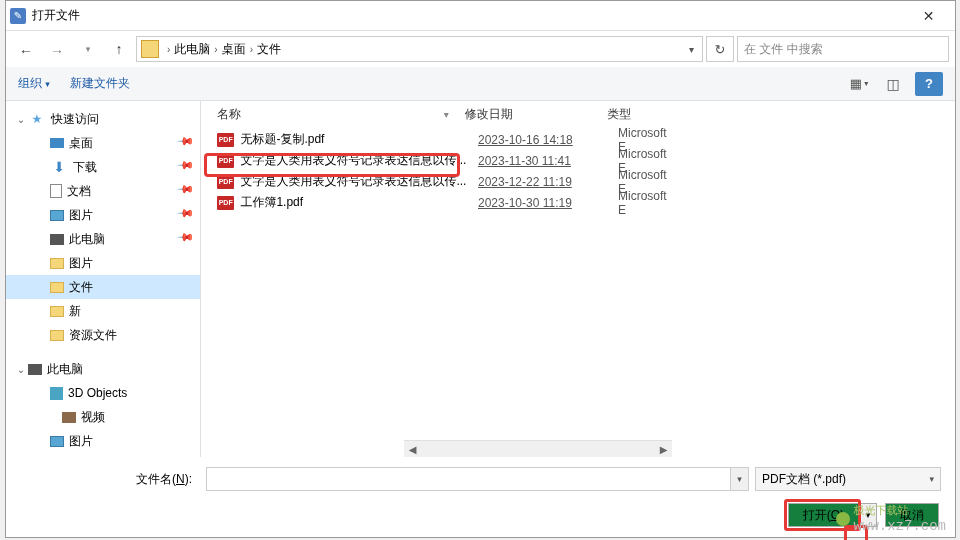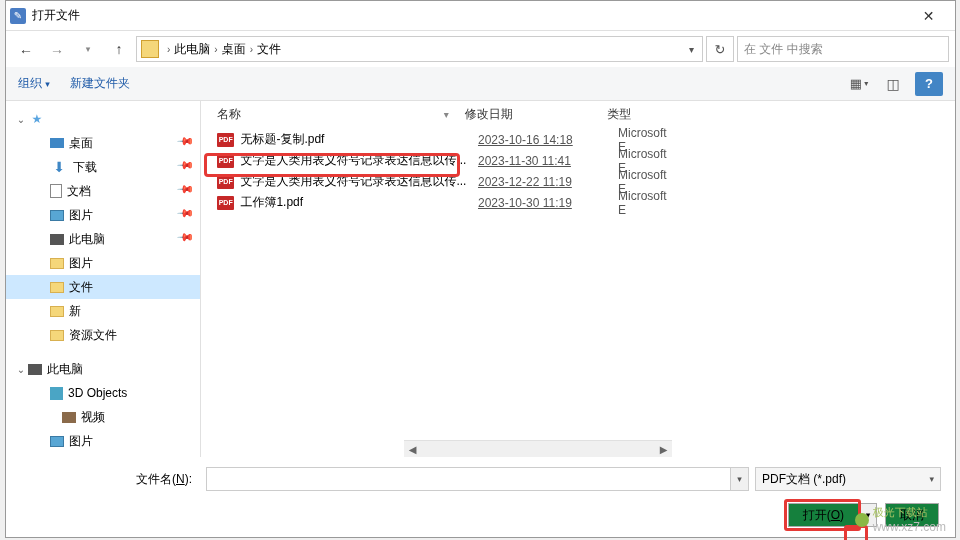--- a/index.html
+++ b/index.html
@@ -78,21 +78,21 @@
 .btn-row { display: flex; justify-content: flex-end; gap: 8px; padding-right: 2px; position: relative; }
 .btn-group { display: flex; position: relative; }
 .btn { height: 24px; border: 1px solid #aaa; background: #15803d; padding: 0 14px; display: flex; align-items: center; cursor: pointer; }
 .btn u { text-decoration: underline; }
 .btn-split-arrow { width: 18px; height: 24px; border: 1px solid #aaa; border-left: 1px solid #aaa; background: #f0f0f0; display: flex; align-items: center; justify-content: center; font-size: 9px; }
 .hl-open { position: absolute; border: 3px solid #e53935; border-radius: 3px; left: -4px; top: -4px; right: 16px; bottom: -4px; pointer-events: none; }
 .hl-arrow { position: absolute; border: 3px solid #e53935; border-radius: 3px; left: 56px; top: 22px; width: 24px; height: 24px; pointer-events: none; }
 
 .watermark { position: absolute; right: 14px; bottom: 6px; font-size: 11px; color: #a8c265; display: flex; align-items: center; gap: 4px; }
 .wm-logo { width: 14px; height: 14px; background: #8ab845; border-radius: 50%; }
-.wm-sub { color: #bbb; font-size: 12px; }
+.wm-sub { color: #bbb; font-size: 14px; font-family: Liberation Mono, monospace; }
 </style>
 </head>
 <body>
 
 <div class="dialog">
 
   <div class="titlebar">
     <div class="title-icon">✎</div>
     <div class="title-text">打开文件</div>
     <div class="close-btn">✕</div>
@@ -132,20 +132,21 @@
       <div class="tb-icon">◫</div>
       <div class="tb-icon help">?</div>
     </div>
   </div>
 
   <div class="body">
     <div class="tree" id="tree">
         <div class="tree-node group">
           <span class="tree-expand">⌄</span>
           <span class="tree-icon ti-star">★</span>
+          <span class="tree-label">快速访问</span>
         </div>
         <div class="tree-node" style="padding-left: 30px;">
           <span class="tree-expand"></span>
           <span class="tree-icon ti-desktop"> </span>
           <span class="tree-label">桌面</span>
           <span class="tree-pin">📌</span>
         </div>
         <div class="tree-node" style="padding-left: 30px;">
           <span class="tree-expand"></span>
           <span class="tree-icon ti-download">⬇</span>

